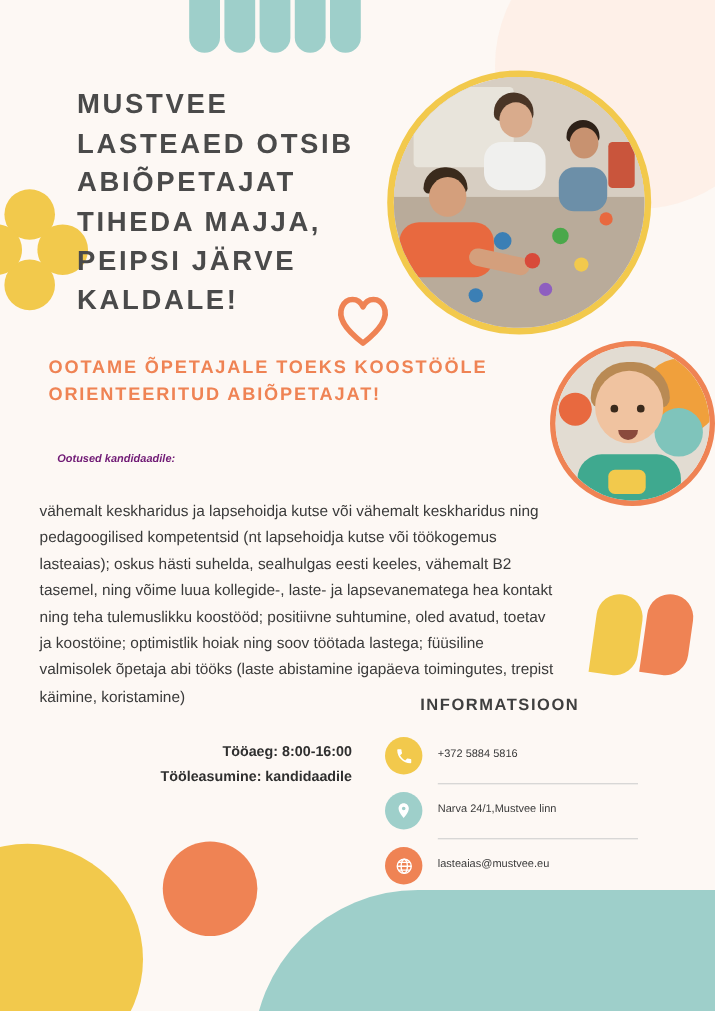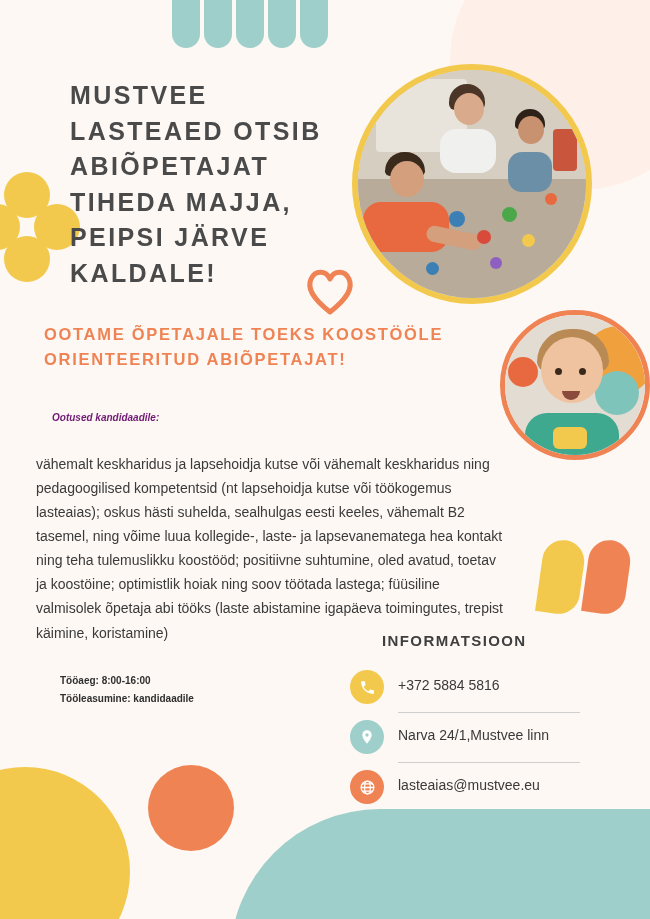--- a/index.html
+++ b/index.html
@@ -215,22 +215,22 @@
     font-size: 14px;
     line-height: 1.72;
     color: #3a3a3a;
   }
 
   .hours {
     position: absolute;
     left: 60px;
     top: 672px;
     width: 260px;
-    text-align: left;
-    font-size: 10px;
+    text-align: right;
+    font-size: 13px;
     font-weight: bold;
     line-height: 1.75;
     color: #2f2f2f;
   }
 
   .info-title {
     position: absolute;
     left: 382px;
     top: 632px;
     font-size: 15px;
@@ -258,21 +258,21 @@
     align-items: center;
     justify-content: center;
     flex: 0 0 34px;
     margin-right: 14px;
   }
   .ic-phone { background: #f2c94c; }
   .ic-pin   { background: #9ecfca; }
   .ic-web   { background: #ef8354; }
   .contact-icon svg { display: block; }
   .contact-text {
-    font-size: 14px;
+    font-size: 10px;
     color: #3a3a3a;
     padding-bottom: 4px;
   }
   .divider {
     position: absolute;
     left: 398px;
     width: 182px;
     height: 1px;
     background: #cfcfcf;
   }

